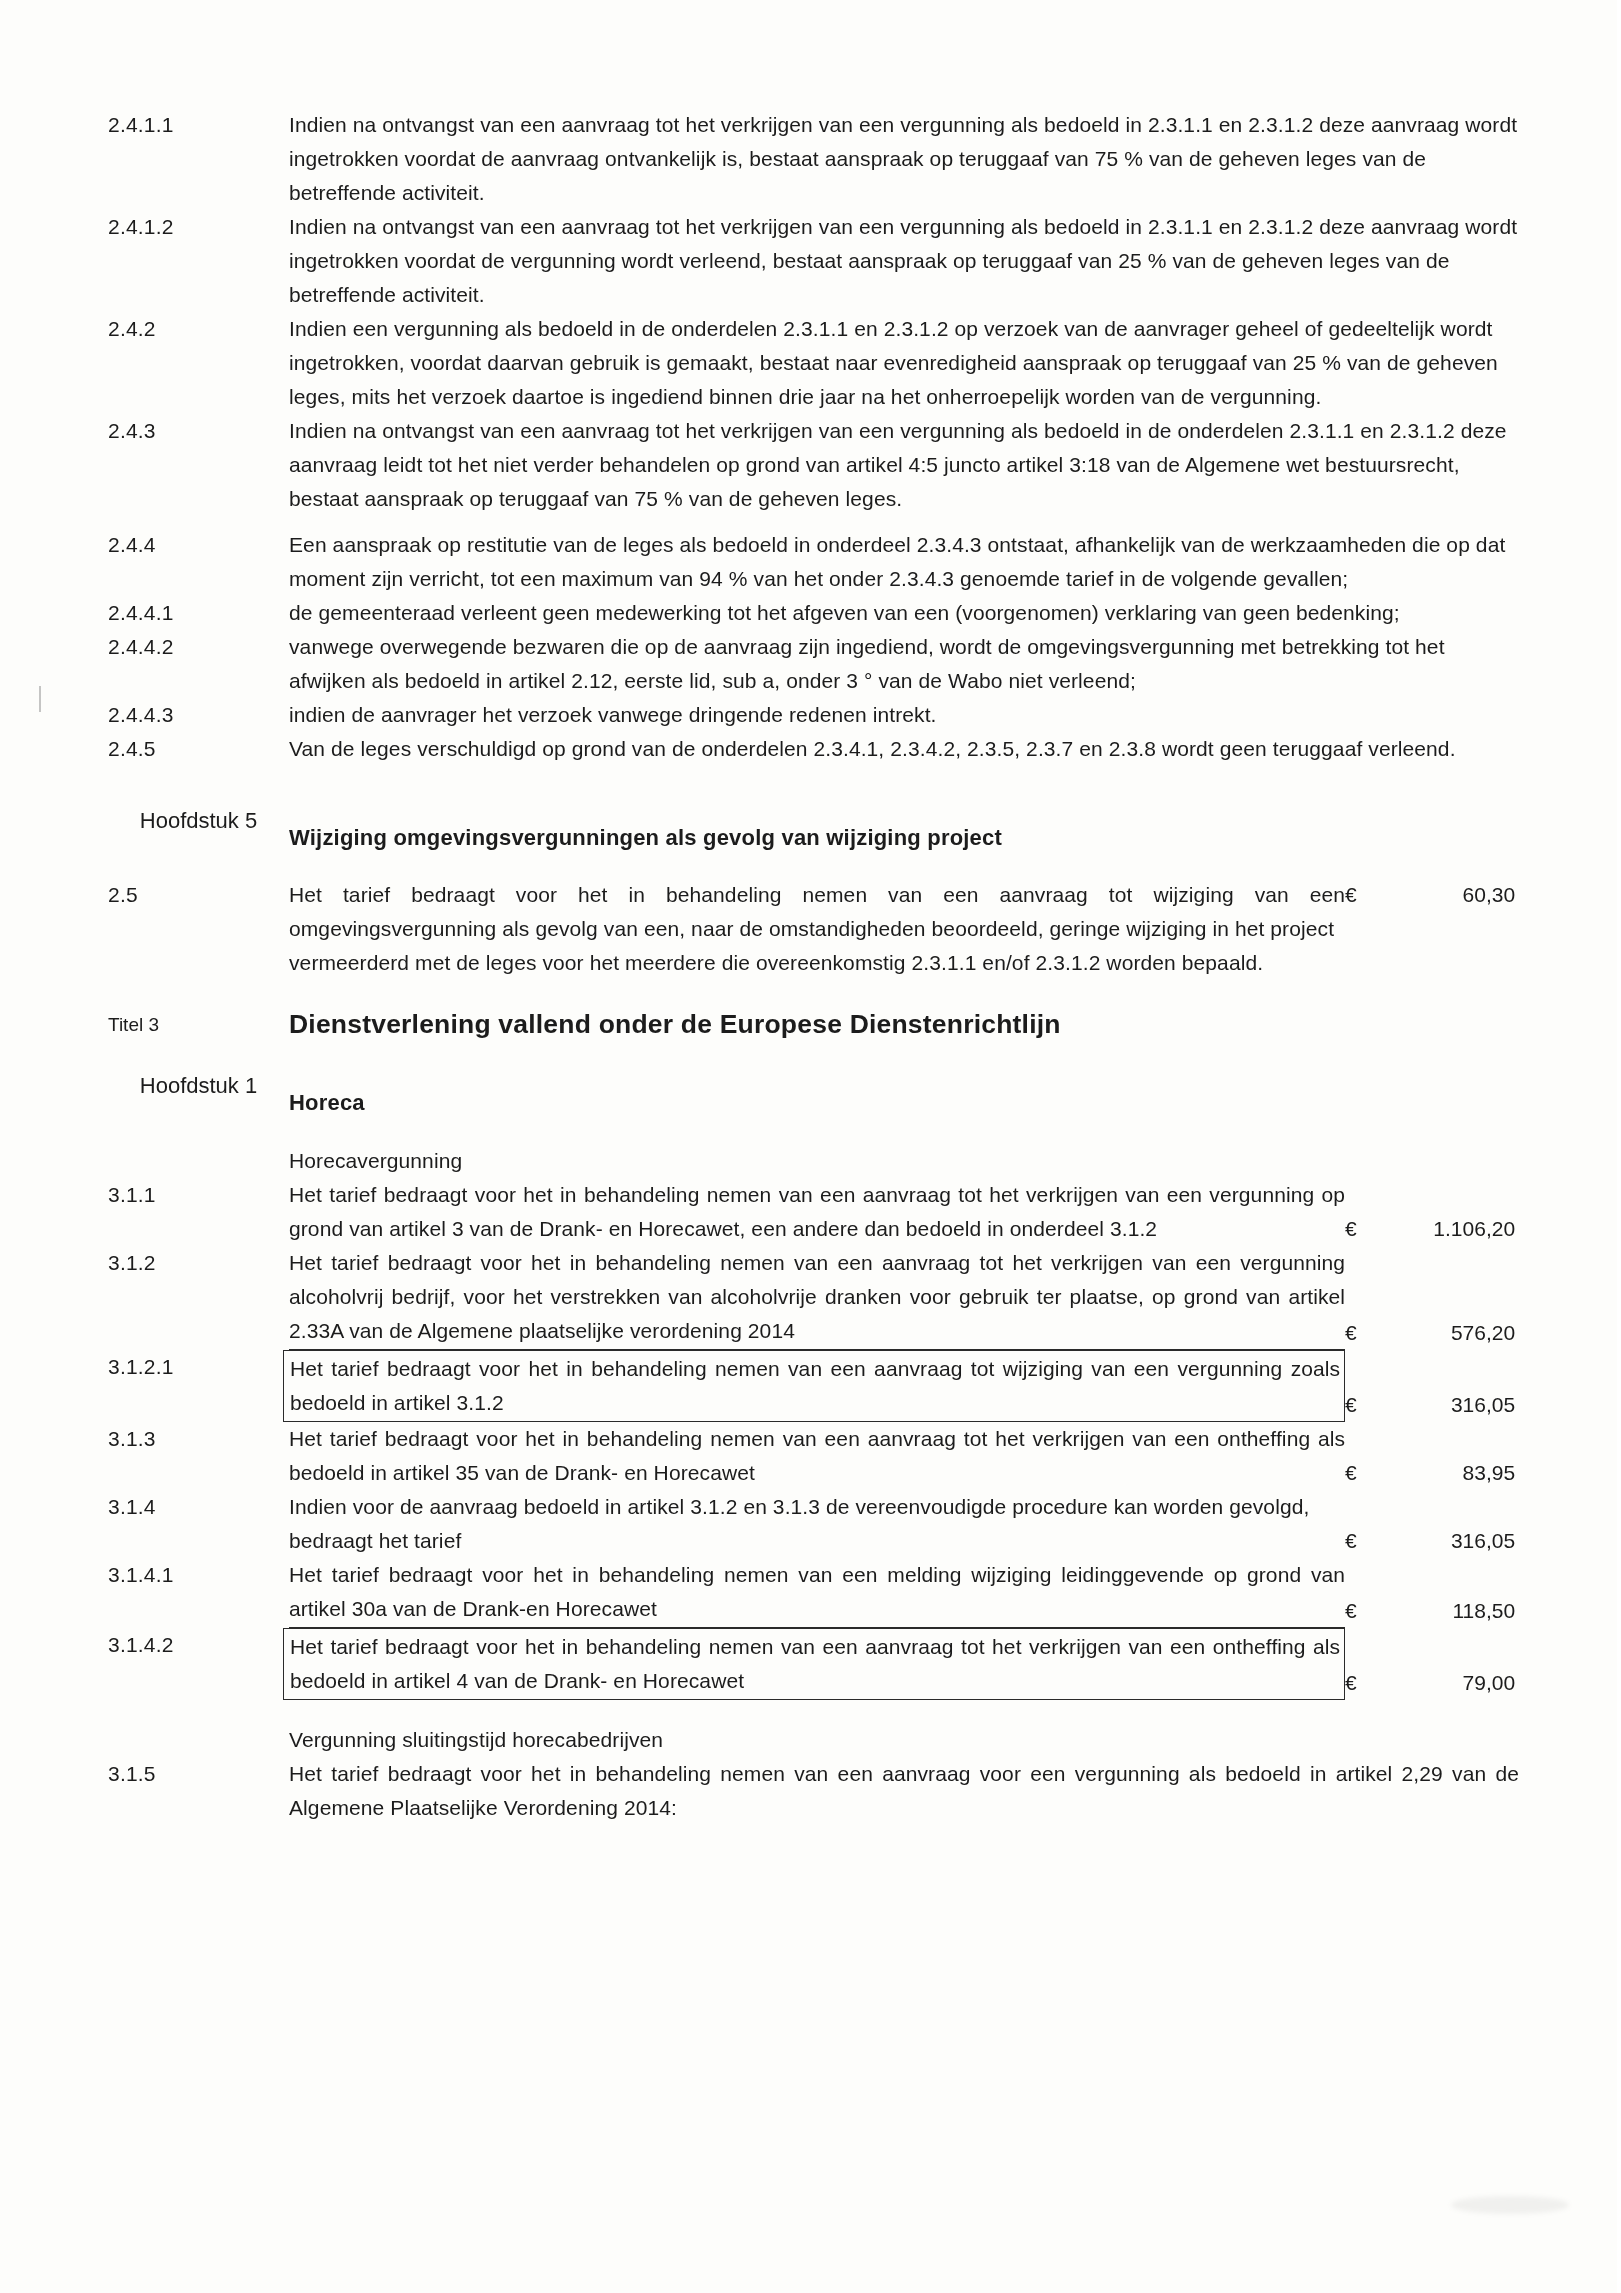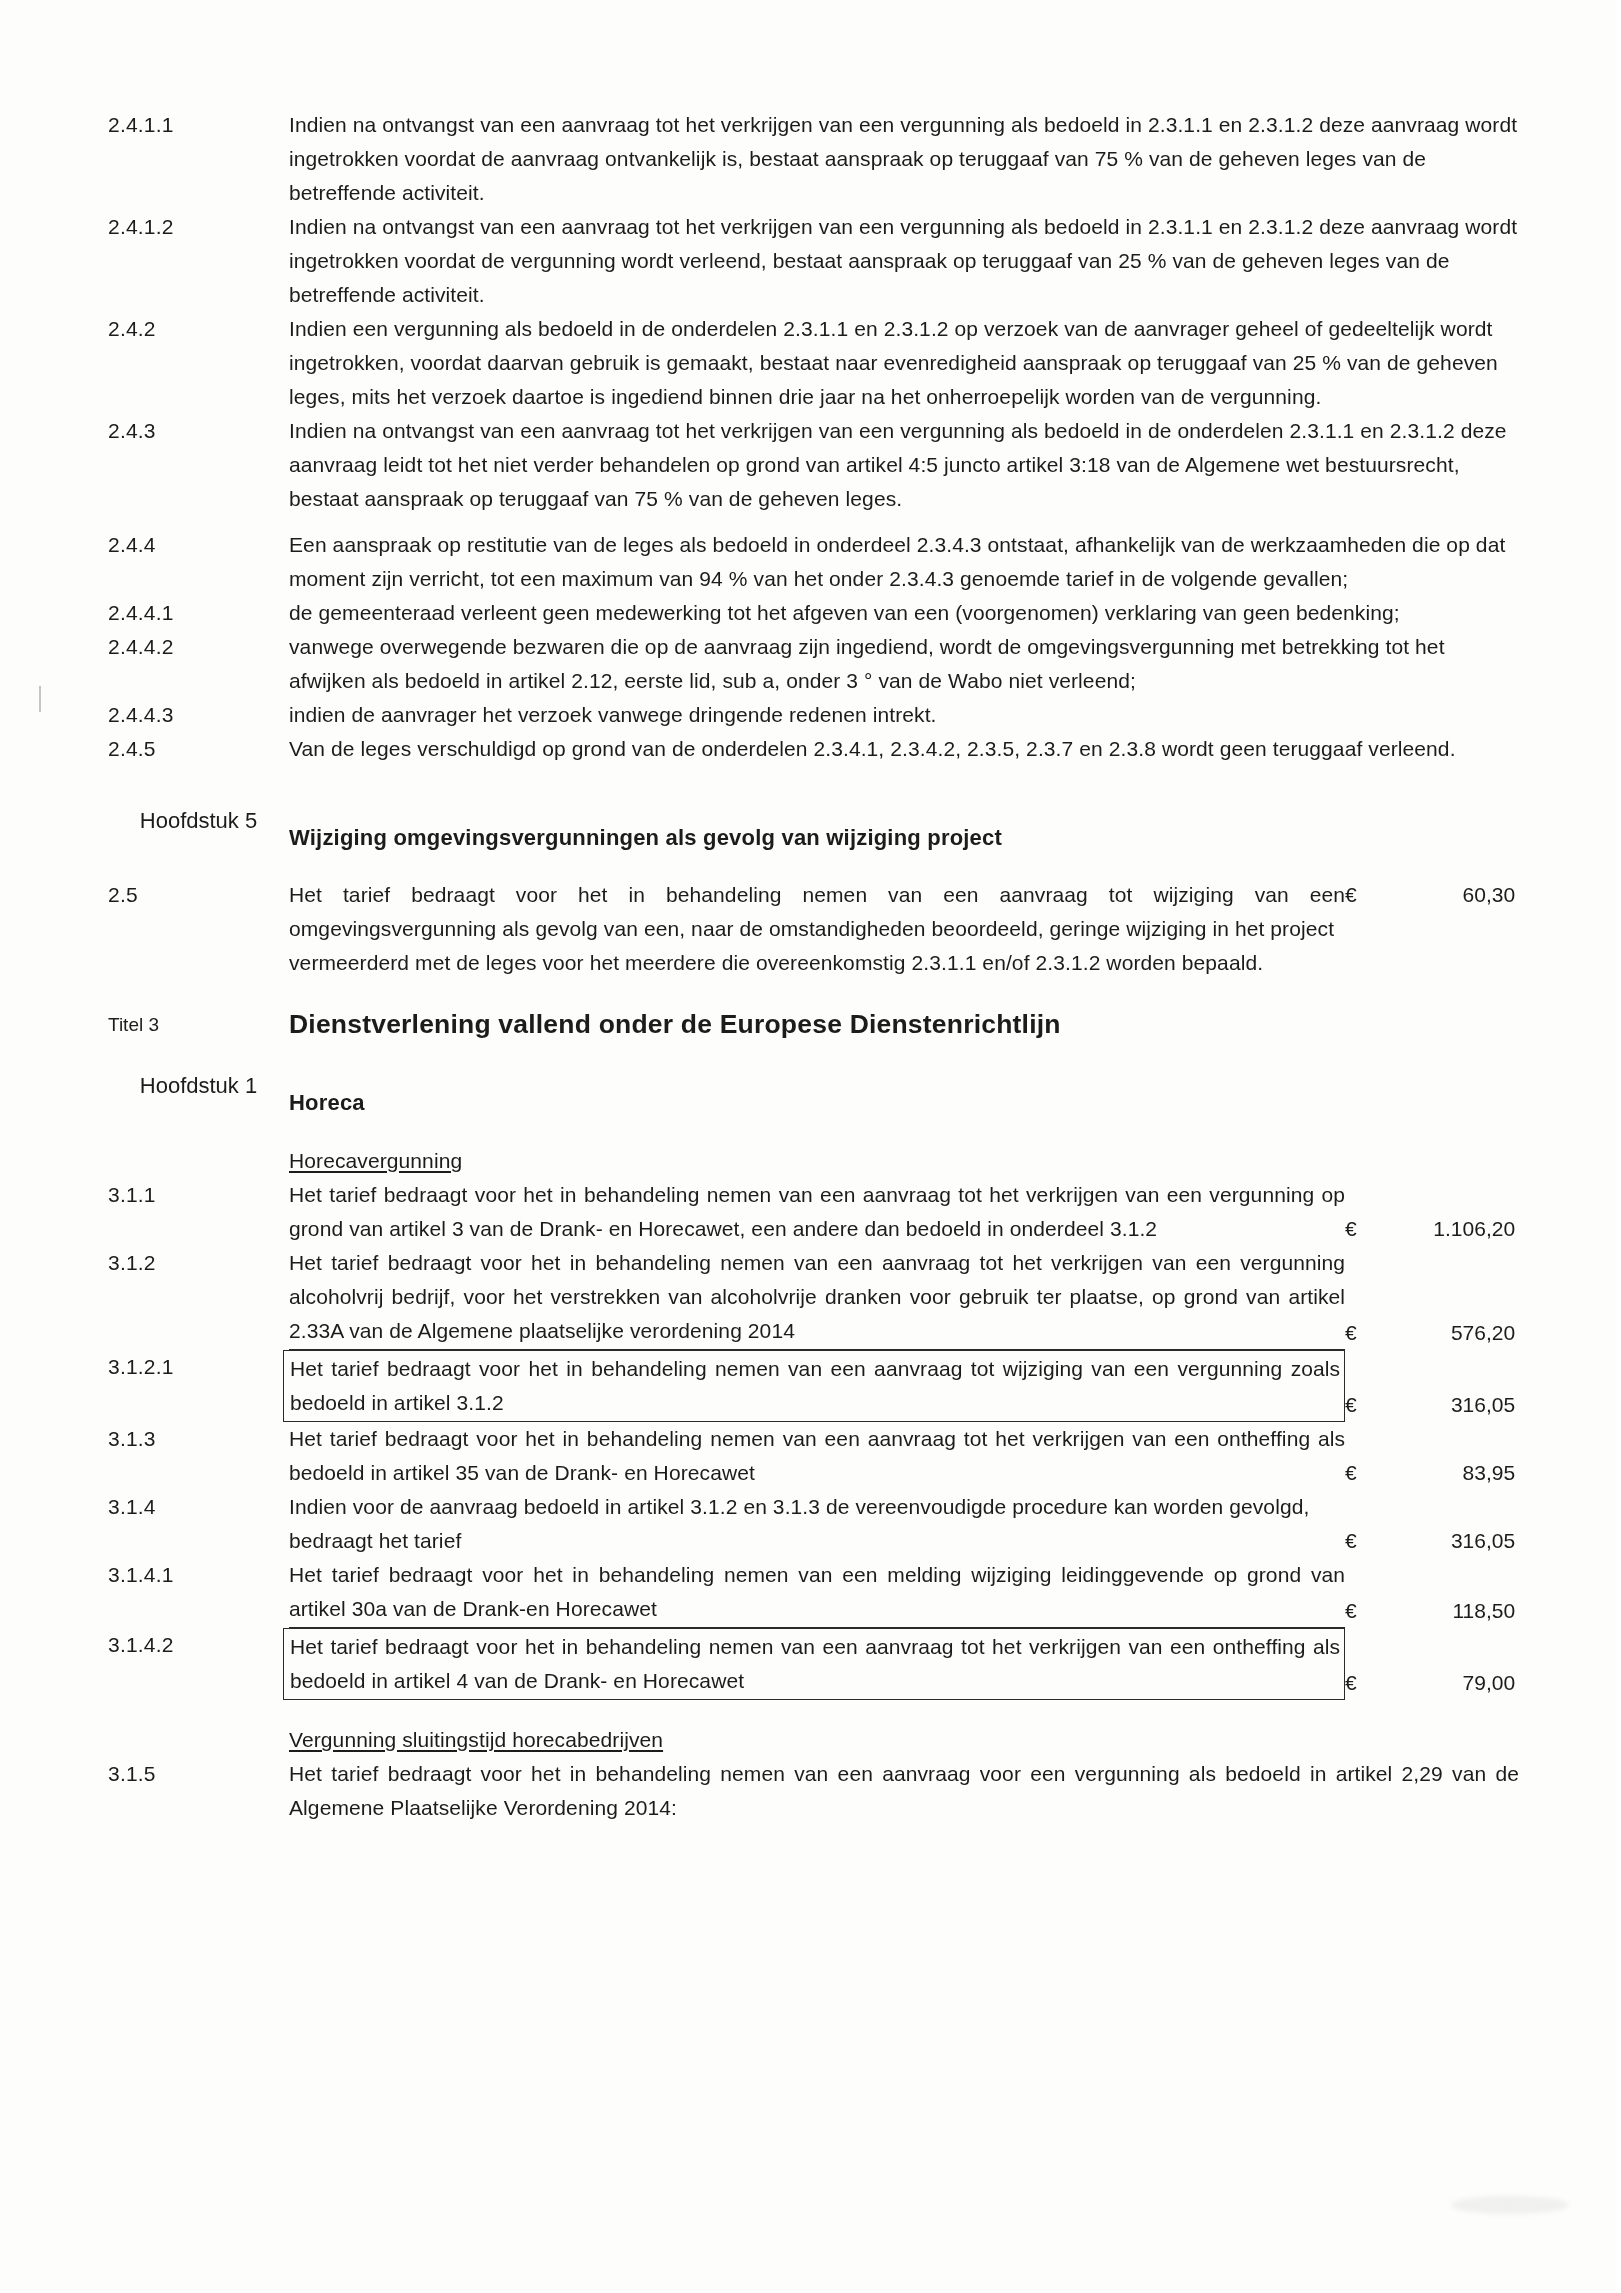--- a/index.html
+++ b/index.html
@@ -93,21 +93,20 @@
     line-height: 41px;
   }
   .titel-title {
     flex: 1 1 auto;
     font-size: 26.5px;
     line-height: 41px;
     font-weight: bold;
     letter-spacing: 0.2px;
   }
   .underline-head {
-    text-decoration: underline;
     text-underline-offset: 2.9px;
   }
   .boxed {
     border: 1.4px solid #2a2a2a;
     padding: 1px 3.9px 1px 5.9px;
     margin-left: -5.9px;
     box-sizing: border-box;
   }
   .ruled {
     border-bottom: 1.4px solid #2a2a2a;

